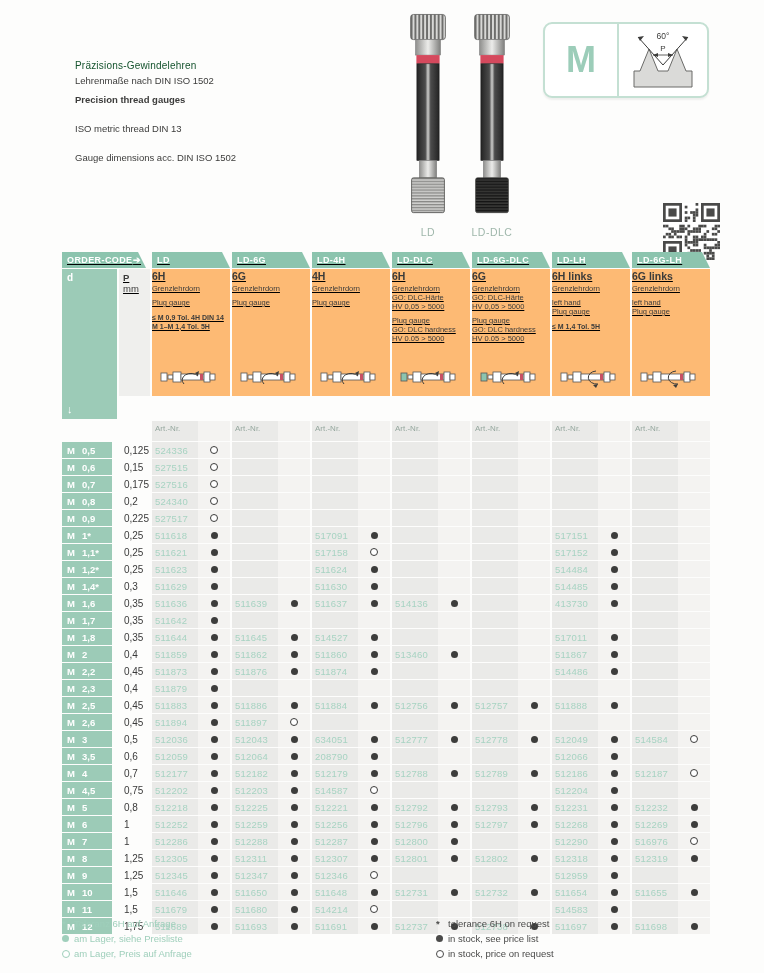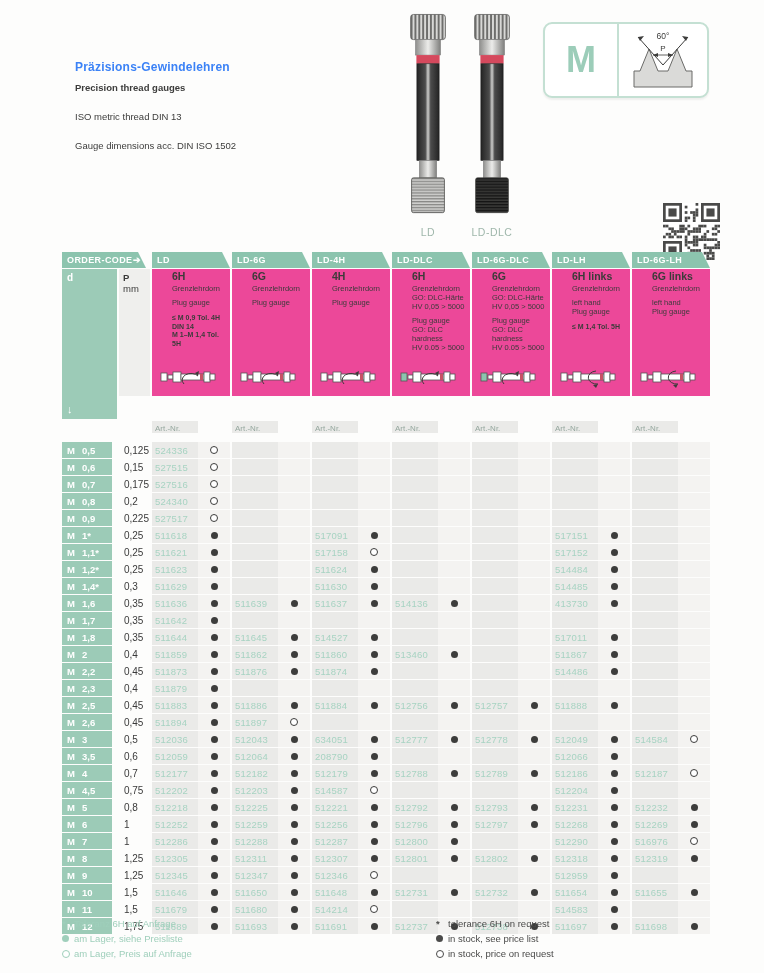--- a/index.html
+++ b/index.html
@@ -1,21 +1,21 @@
 <!DOCTYPE html>
 <html><head>
 <meta charset="utf-8">
 <style>
   html,body{margin:0;padding:0;background:#fff;}
   body{font-family:"Liberation Sans", sans-serif; -webkit-font-smoothing:antialiased;}
   #page{position:relative;width:764px;height:973px;background:#fdfdfc;overflow:hidden;}
 
   
   .headings{position:absolute;left:75px;top:60px;width:320px;}
-  .t-de{font-size:12px;font-weight:bold;color:#3b82f6;letter-spacing:.2px;}
+  .t-de{font-size:10px;font-weight:normal;color:#14532d;letter-spacing:.2px;}
   .s-de{font-size:14.5px;font-weight:bold;color:#9ccdb9;margin-top:5px;letter-spacing:.2px;}
   .n-de{font-size:9.5px;color:#3c3c3b;margin-top:4px;}
   .t-en{font-size:9.5px;font-weight:bold;color:#3c3c3b;margin-top:8px;}
   .s-en,.n-en{font-size:9.5px;color:#3c3c3b;margin-top:18px;}
 
   
   .gauge-wrap{position:absolute;top:12px;width:60px;text-align:center;}
   .gauge-lbl{margin-top:4px;font-size:10.5px;color:#9fb7ab;letter-spacing:.5px;}
 
   
@@ -24,48 +24,48 @@
   .mbox-left{width:72px;display:flex;align-items:center;justify-content:center;
              border-right:2px solid #c4e0d3;}
   .mbox-letter{font-size:36px;font-weight:bold;color:#9ccdb9;}
   .mbox-right{flex:1;display:flex;align-items:center;justify-content:center;}
 
   
   .qr{position:absolute;left:663px;top:203px;width:57px;height:57px;}
 
   
   .tbl{position:absolute;left:62px;top:252px;width:650px;}
-  .hd{display:flex;}
+  .hd{display:flex;text-decoration:underline;}
   .left-head{width:88px;margin-right:2px;}
   .oc-band{width:84px;height:16px;background:#8cc4ae;color:#fff;font-size:9px;font-weight:bold;
            letter-spacing:.4px;display:flex;align-items:center;justify-content:space-between;
            padding:0 5px;box-sizing:border-box;
            clip-path:polygon(0 0,calc(100% - 8px) 0,100% 100%,0 100%);}
   .left-body{display:flex;margin-top:1px;height:150px;}
   .d-col{width:55px;background:#9ccbb7;position:relative;color:#fff;}
   .d-lbl{position:absolute;top:3px;left:5px;font-size:10px;font-weight:bold;}
   .d-arrow{position:absolute;bottom:4px;left:5px;font-size:11px;font-weight:bold;}
   .p-col{width:31px;margin-left:2px;height:127px;background:#efefed;box-sizing:border-box;
          padding:3px 0 0 4px;font-size:9.5px;color:#3b3b3a;line-height:11px;}
   .p-col b{font-weight:bold;}
 
   .col-head{width:78px;margin-right:2px;}
   .band{height:16px;background:#8cc4ae;color:#fff;font-size:9px;font-weight:bold;letter-spacing:.4px;
         display:flex;align-items:center;padding-left:5px;box-sizing:border-box;
         clip-path:polygon(0 0,calc(100% - 8px) 0,100% 100%,0 100%);}
-  .col-body{height:127px;margin-top:1px;background:#ec4899;position:relative;box-sizing:border-box;
-            padding:3px 2px 0 20px;font-size:7.5px;color:#3b3b3a;line-height:9px;}
+  .col-body{height:127px;margin-top:1px;background:#fdba74;position:relative;box-sizing:border-box;
+            padding:3px 2px 0 0;font-size:7.5px;color:#3b3b3a;line-height:9px;}
   .tolc{font-size:10.5px;font-weight:bold;margin-bottom:3px;}
   .blk-en{margin-top:5px;}
   .notec{margin-top:7px;font-weight:bold;font-size:7px;line-height:8.5px;}
   .gicon{position:absolute;bottom:5px;left:8px;}
 
   .artnr-row{display:flex;margin-top:2px;height:20px;}
   .artnr-left{width:90px;}
-  .artnr-cell{width:78px;margin-right:2px;display:flex;flex-direction:column;}
+  .artnr-cell{width:78px;margin-right:2px;display:flex;}
   .artnr-a{width:46px;background:#eaeae8;font-size:8px;color:#95a79e;padding:3px 0 0 3px;box-sizing:border-box;}
   .artnr-d{width:32px;background:#f4f3f1;}
 
   .rows{margin-top:1px;}
   .row{display:flex;height:16px;margin-bottom:1px;}
   .lab{width:55px;background:#9ccbb7;color:#fff;font-size:9.5px;font-weight:bold;display:flex;
        align-items:center;box-sizing:border-box;padding-left:5px;}
   .lab .m{width:15px;}
   .pv{width:31px;margin-left:10px;margin-right:2px;font-size:10px;color:#3a3a3a;display:flex;
       align-items:center;padding-left:2px;box-sizing:border-box;}
@@ -86,20 +86,21 @@
   .sym-dot{width:7px;height:7px;border-radius:50%;background:currentColor;}
   .sym-circ{width:6px;height:6px;border-radius:50%;border:1.2px solid currentColor;background:#fff;}
 </style>
 </head>
 <body>
 
 <div id="page">
 
   <div class="headings">
     <div class="t-de">Präzisions-Gewindelehren</div>
+    <div class="n-de">Lehrenmaße nach DIN ISO 1502</div>
     <div class="t-en">Precision thread gauges</div>
     <div class="s-en">ISO metric thread DIN 13</div>
     <div class="n-en">Gauge dimensions acc. DIN ISO 1502</div>
   </div>
 
   <div class="gauge-wrap" style="left:398px;">
     <span id="gph-l"><svg width="58" height="206" viewBox="0 0 60 212">
           <defs>
             <linearGradient id="silA" x1="0" x2="1" y1="0" y2="0">
               <stop offset="0" stop-color="#8e8e8c"></stop>

